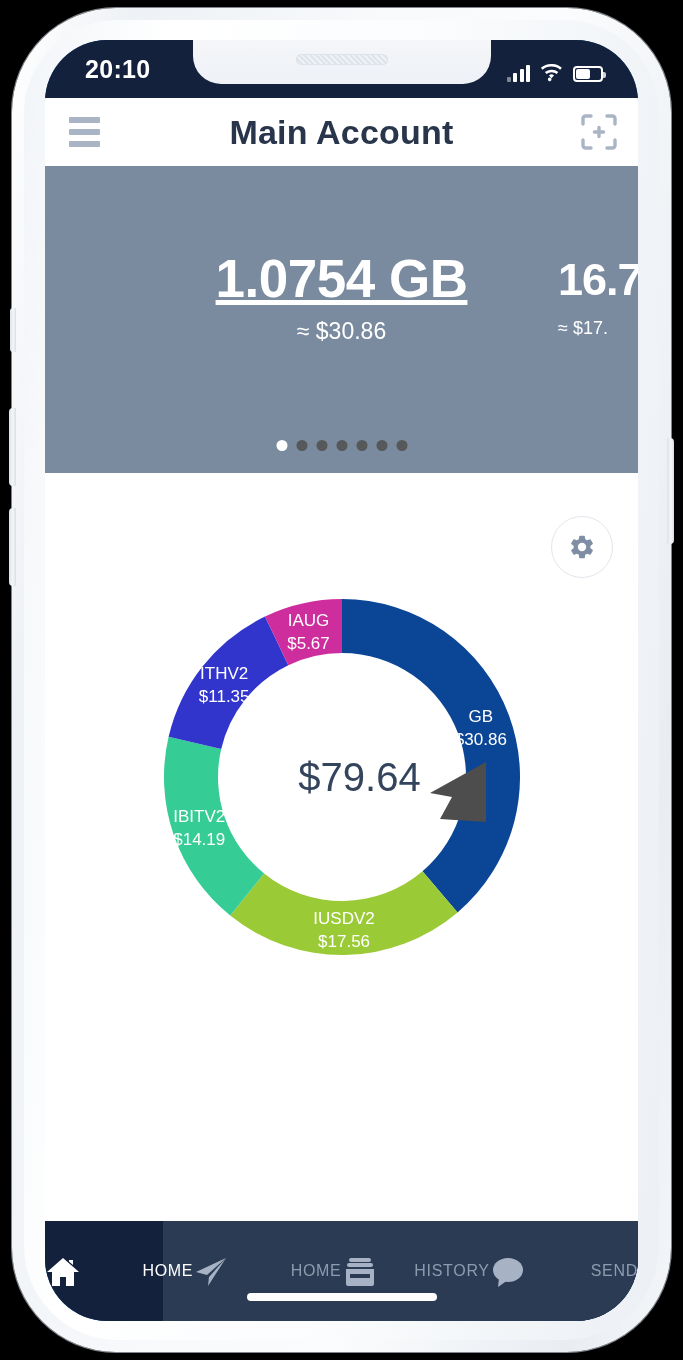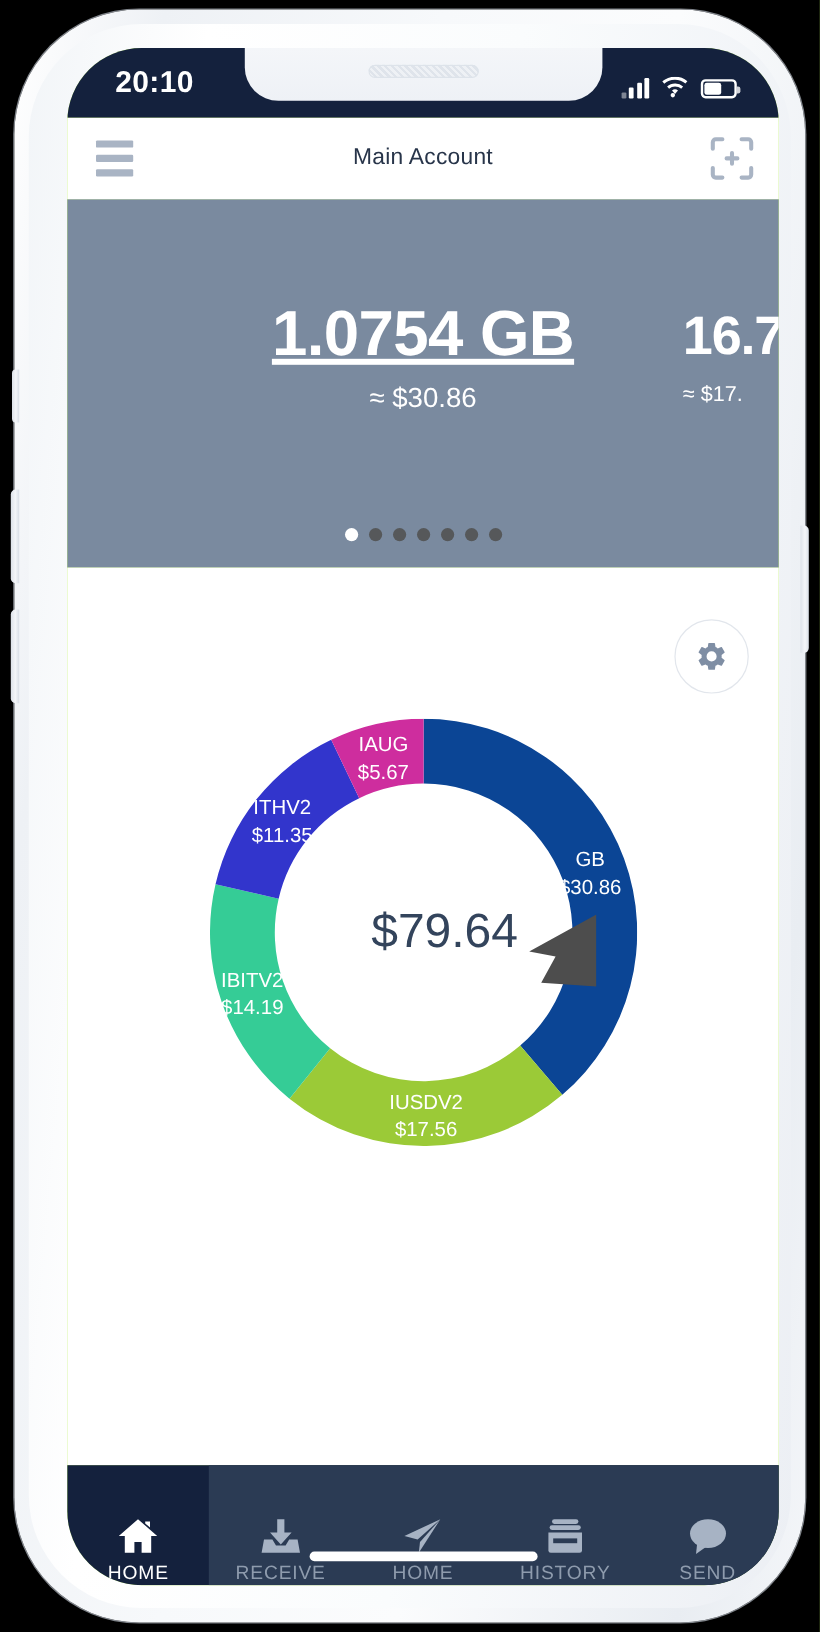--- a/index.html
+++ b/index.html
@@ -32,25 +32,25 @@
     border-radius: 3px;
   }
   #btn-silent  { left: -2px; top: 300px;  width: 6px;  height: 44px; border-radius: 3px 0 0 3px;}
   #btn-volup   { left: -3px; top: 400px;  width: 7px;  height: 78px; border-radius: 4px 0 0 4px;}
   #btn-voldown { left: -3px; top: 500px;  width: 7px;  height: 78px; border-radius: 4px 0 0 4px;}
   #btn-power   { right: -3px; top: 430px; width: 7px;  height: 106px; border-radius: 0 4px 4px 0;}
 
   
   #screen {
     position: absolute;
-    left: 56px; top: 40px;
+    left: 45px; top: 40px;
     width: 593px; height: 1281px;
     border-radius: 62px;
     overflow: hidden;
-    background: #bef264;
+    background: #0369a1;
   }
 
   
   #notch {
     position: absolute;
     left: 50%; top: 0; transform: translateX(-50%);
     width: 298px; height: 44px;
     background: linear-gradient(180deg,#f4f6f9,#eef1f6);
     border-radius: 0 0 28px 28px;
     z-index: 40;
@@ -105,21 +105,21 @@
   }
   #menu-button {
     position:absolute; left: 14px; top: 50%; transform: translateY(-50%);
     width: 50px; height: 40px; display:flex; flex-direction:column;
     justify-content:center; align-items:center; gap:6px; cursor:pointer;
   }
   #menu-button span { display:block; width:31px; height:6px;
     background:#a9b4c4; border-radius:1px; }
   #header-title {
     width: 100%; text-align:center;
-    font-size: 19px; color:#28354a; font-weight: 400;
+    font-size: 34px; color:#28354a; font-weight: 700;
     letter-spacing:.2px;
   }
   #scan-button {
     position:absolute; right: 18px; top: 50%; transform: translateY(-50%);
     width: 42px; height: 42px; cursor:pointer;
   }
 
   
   #balance-carousel {
     position:absolute; left:0; top:126px;
@@ -189,22 +189,22 @@
     width:100%; height:100px;
     background:#14213d;
     z-index:10;
   }
   #nav-inactive-panel {
     position:absolute; left:118px; top:0; right:0; height:100px;
     background:#2b3b54;
   }
   #nav-items { position:absolute; left:0; top:0; width:100%; height:100px; display:flex; }
   .nav-item {
-    flex:1; display:flex; flex-direction:column;
-    align-items:center; justify-content:flex-end; gap:7px;
+    flex:1; display:flex; flex-direction:row;
+    align-items:center; justify-content:space-between; gap:7px;
     cursor:pointer; position:relative;
   }
   .nav-item .nav-icon { height:34px; display:flex; align-items:flex-end; }
   .nav-item .nav-label { font-size:16px; letter-spacing:.7px; }
   .nav-item.active .nav-label { color:#ffffff; }
   .nav-item:not(.active) .nav-label { color:#8e9bad; }
 
   
   #home-indicator {
     position:absolute; left:50%; bottom:20px; transform:translateX(-50%);
@@ -333,29 +333,20 @@
       <div class="nav-item active">
         <span class="nav-icon">
           <svg width="36" height="32" viewBox="0 0 36 32">
             <path d="M18 2 L34 16 H29 V30 H21 V21 H15 V30 H7 V16 H2 Z" fill="#ffffff"></path>
             <path d="M24 4 h4 v5 l-4 -3.5 z" fill="#ffffff"></path>
           </svg>
         </span>
         <span class="nav-label">HOME</span>
       </div>
 
-      <div class="nav-item">
-        <span class="nav-icon">
-          <svg width="36" height="32" viewBox="0 0 36 32">
-            <path d="M15 2 h6 v11 h6 l-9 10 l-9 -10 h6 z" fill="#a7b3c4"></path>
-            <path d="M4 19 h7 l3 5 h8 l3 -5 h7 l2 11 H2 z" fill="#a7b3c4"></path>
-          </svg>
-        </span>
-        <span class="nav-label">RECEIVE</span>
-      </div>
 
       <div class="nav-item">
         <span class="nav-icon">
           <svg width="36" height="32" viewBox="0 0 36 32">
             <path d="M33 2 L3 16 L14 19 Z" fill="#a7b3c4"></path>
             <path d="M33 2 L16 21 L15 30 Z" fill="#a7b3c4"></path>
           </svg>
         </span>
         <span class="nav-label">HOME</span>
       </div>

